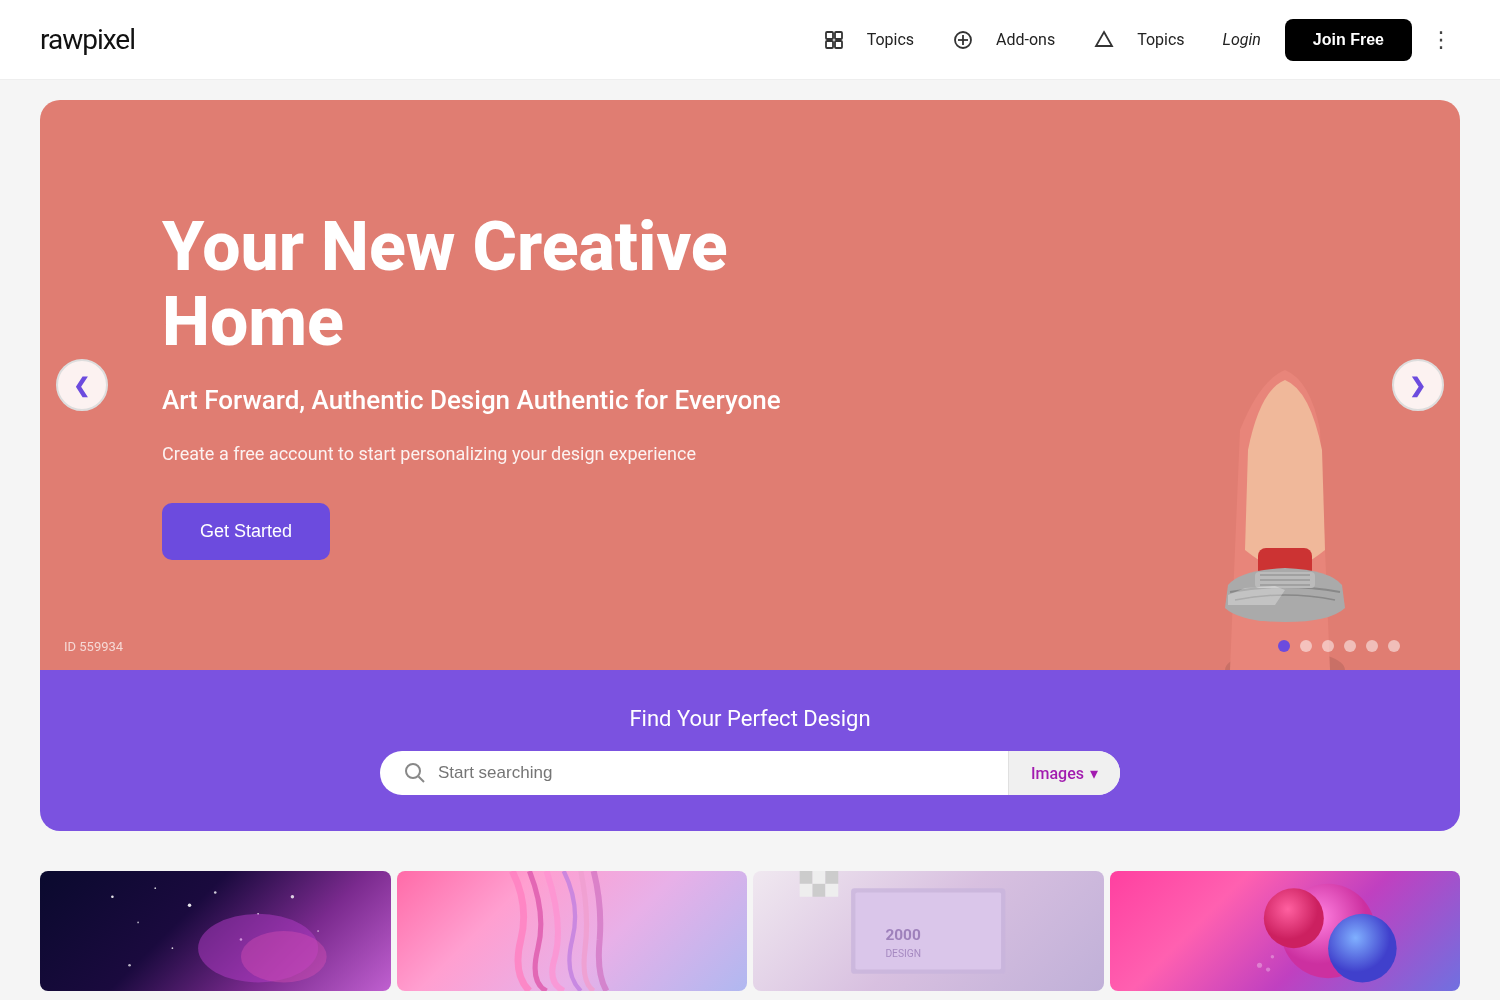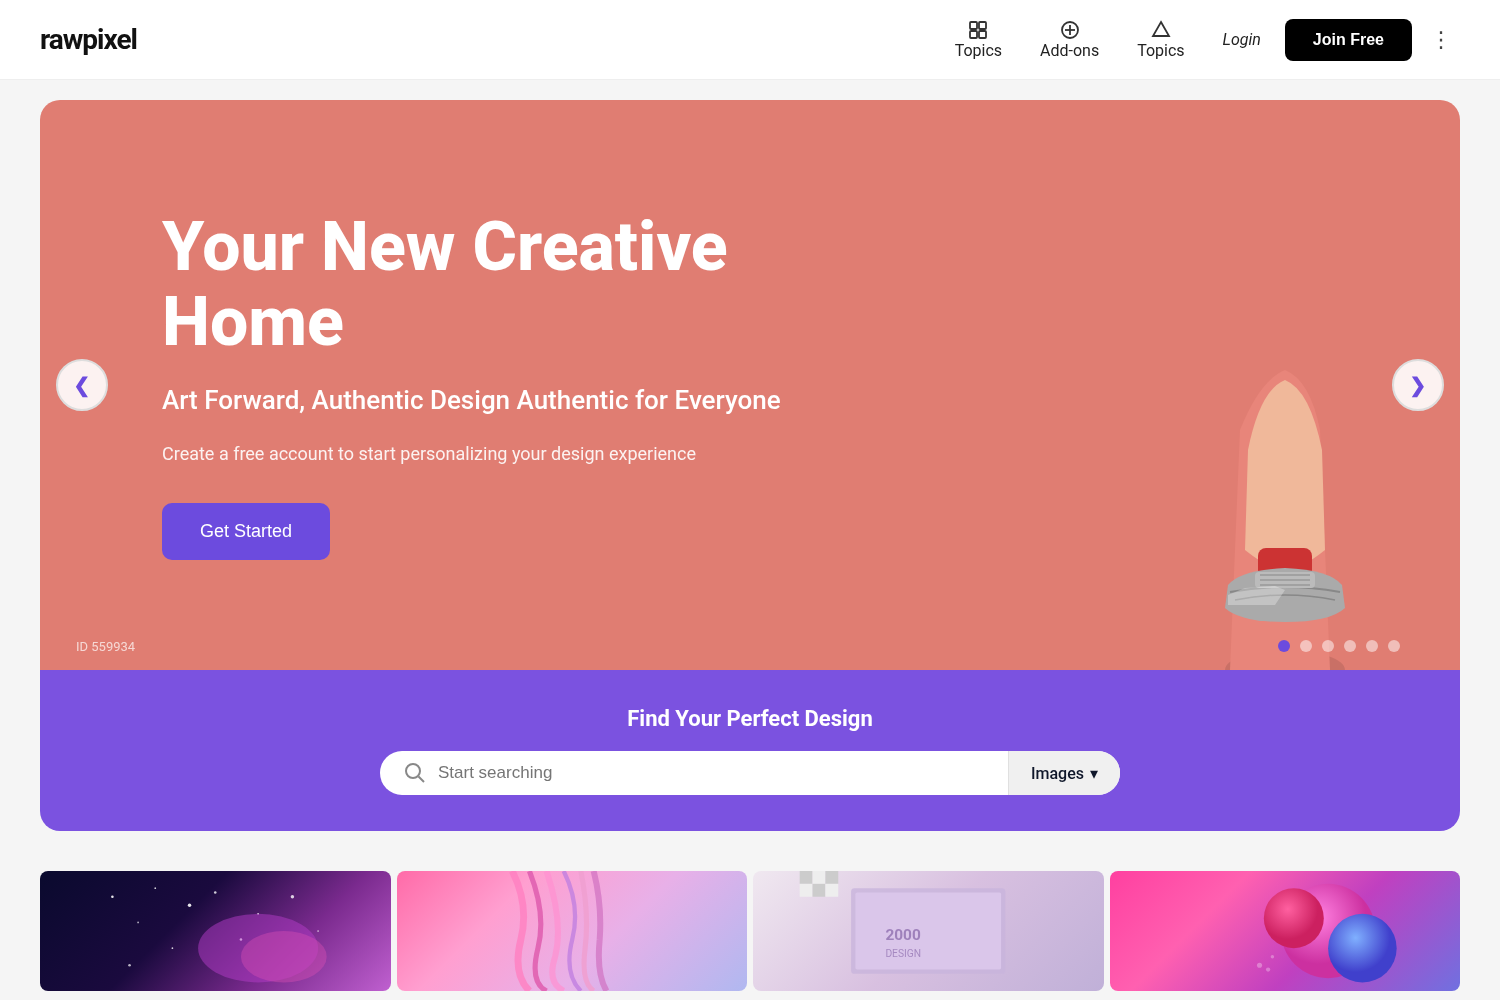--- a/index.html
+++ b/index.html
@@ -10,40 +10,39 @@
       display: flex;
       align-items: center;
       justify-content: space-between;
       padding: 0 40px;
       height: 80px;
       background: #fff;
       border-bottom: 1px solid #eee;
     }
     .logo {
       font-size: 28px;
-      font-weight: 700;
+      font-weight: 400;
       color: #111;
       letter-spacing: -1px;
     }
     .nav {
       display: flex;
       align-items: center;
       gap: 10px;
     }
     .nav-item {
       display: flex;
       align-items: center;
-      gap: 0;
+      gap: 22px;
       padding: 8px 14px;
       font-size: 16px;
       color: #222;
       cursor: pointer;
       border-radius: 6px;
       text-decoration: none;
-      flex-direction: column;
     }
     .nav-icon {
       width: 22px;
       height: 22px;
       display: inline-flex;
       align-items: center;
       justify-content: center;
     }
     .nav-login {
       font-size: 16px;
@@ -174,36 +173,36 @@
       cursor: pointer;
     }
     .dot.active {
       background: #6c4bde;
     }
 
     
     .id-label {
       position: absolute;
       bottom: 16px;
-      left: 36px;
+      left: 24px;
       color: rgba(255,255,255,0.7);
       font-size: 13px;
       z-index: 5;
       margin-top: 17px;
     }
 
     
     .search-section {
       background: #7b52e0;
       padding: 36px 40px;
       text-align: center;
     }
     .search-title {
       font-size: 22px;
-      font-weight: 700;
+      font-weight: 400;
       color: #fff;
       margin-bottom: 20px;
     }
     .search-bar {
       display: flex;
       align-items: center;
       background: #fff;
       border-radius: 50px;
       padding: 0 0 0 24px;
       max-width: 740px;
@@ -228,21 +227,21 @@
     }
     .search-dropdown {
       display: flex;
       align-items: center;
       gap: 6px;
       background: #f0f0f0;
       padding: 0 22px;
       height: 100%;
       font-size: 16px;
       font-weight: 500;
-      color: #0f172a;
+      color: #a21caf;
       cursor: pointer;
       border-left: 1px solid #e0e0e0;
     }
 
     
     .thumbnails {
       display: flex;
       gap: 0;
       padding: 20px 40px 0;
       height: 140px;

